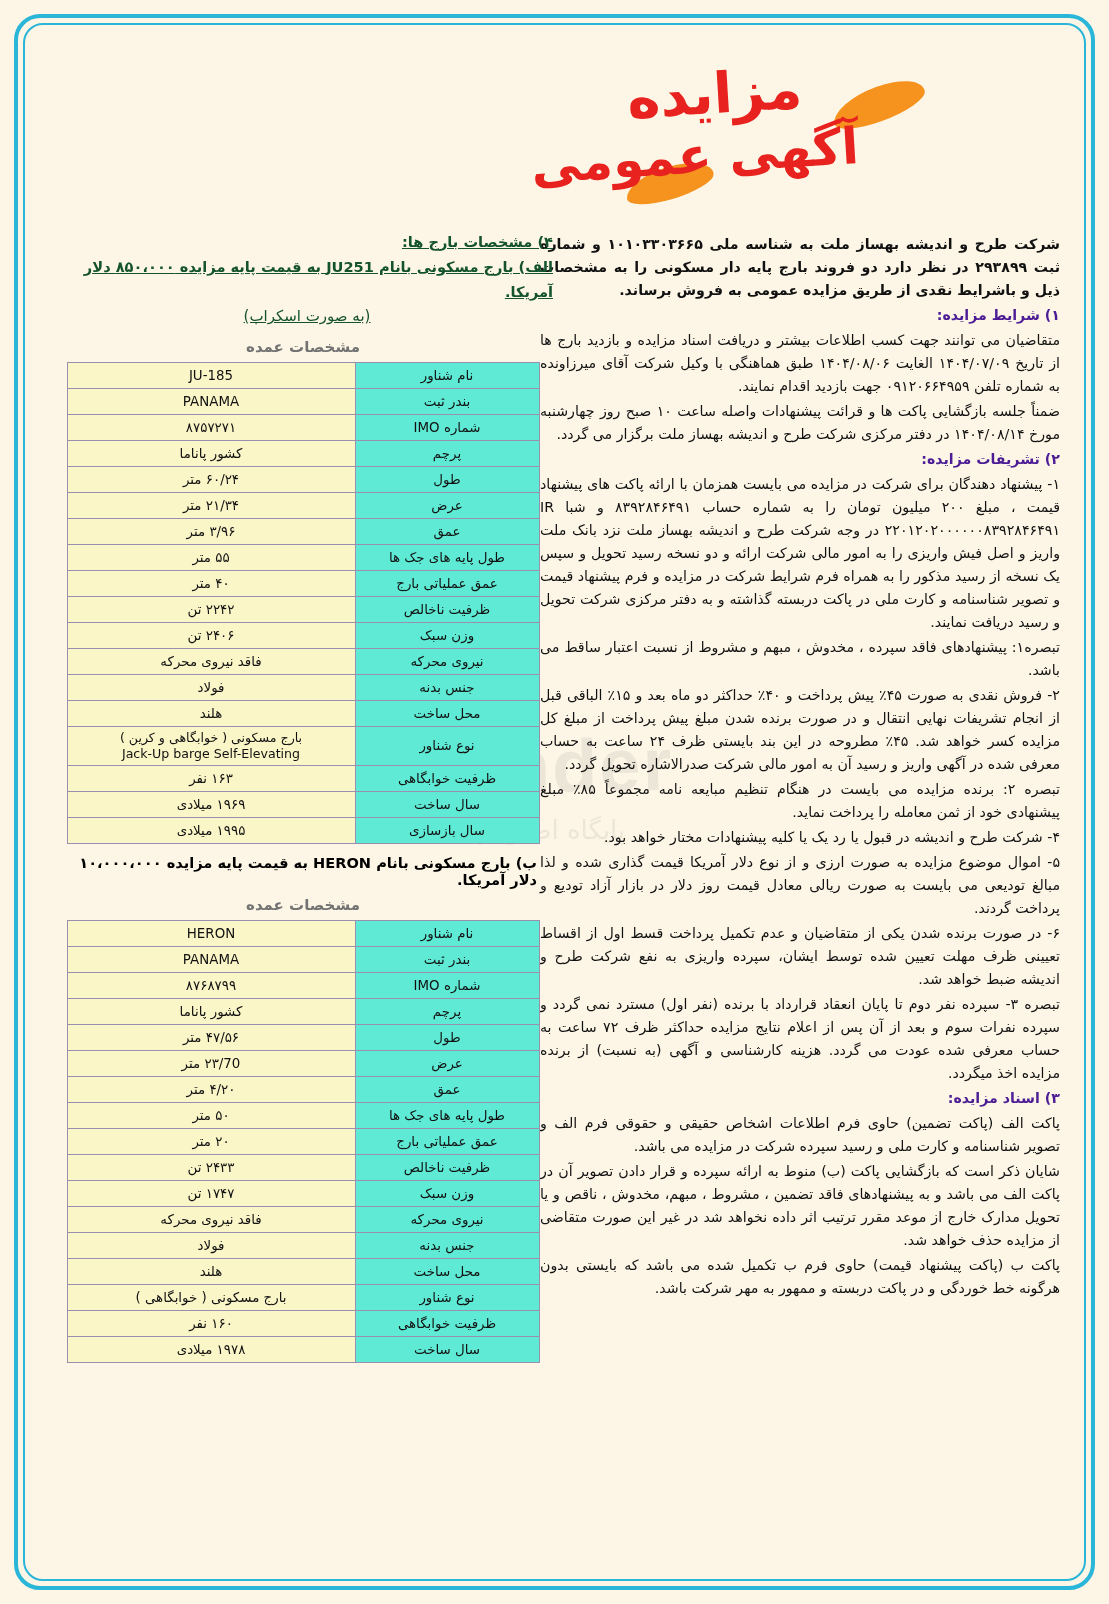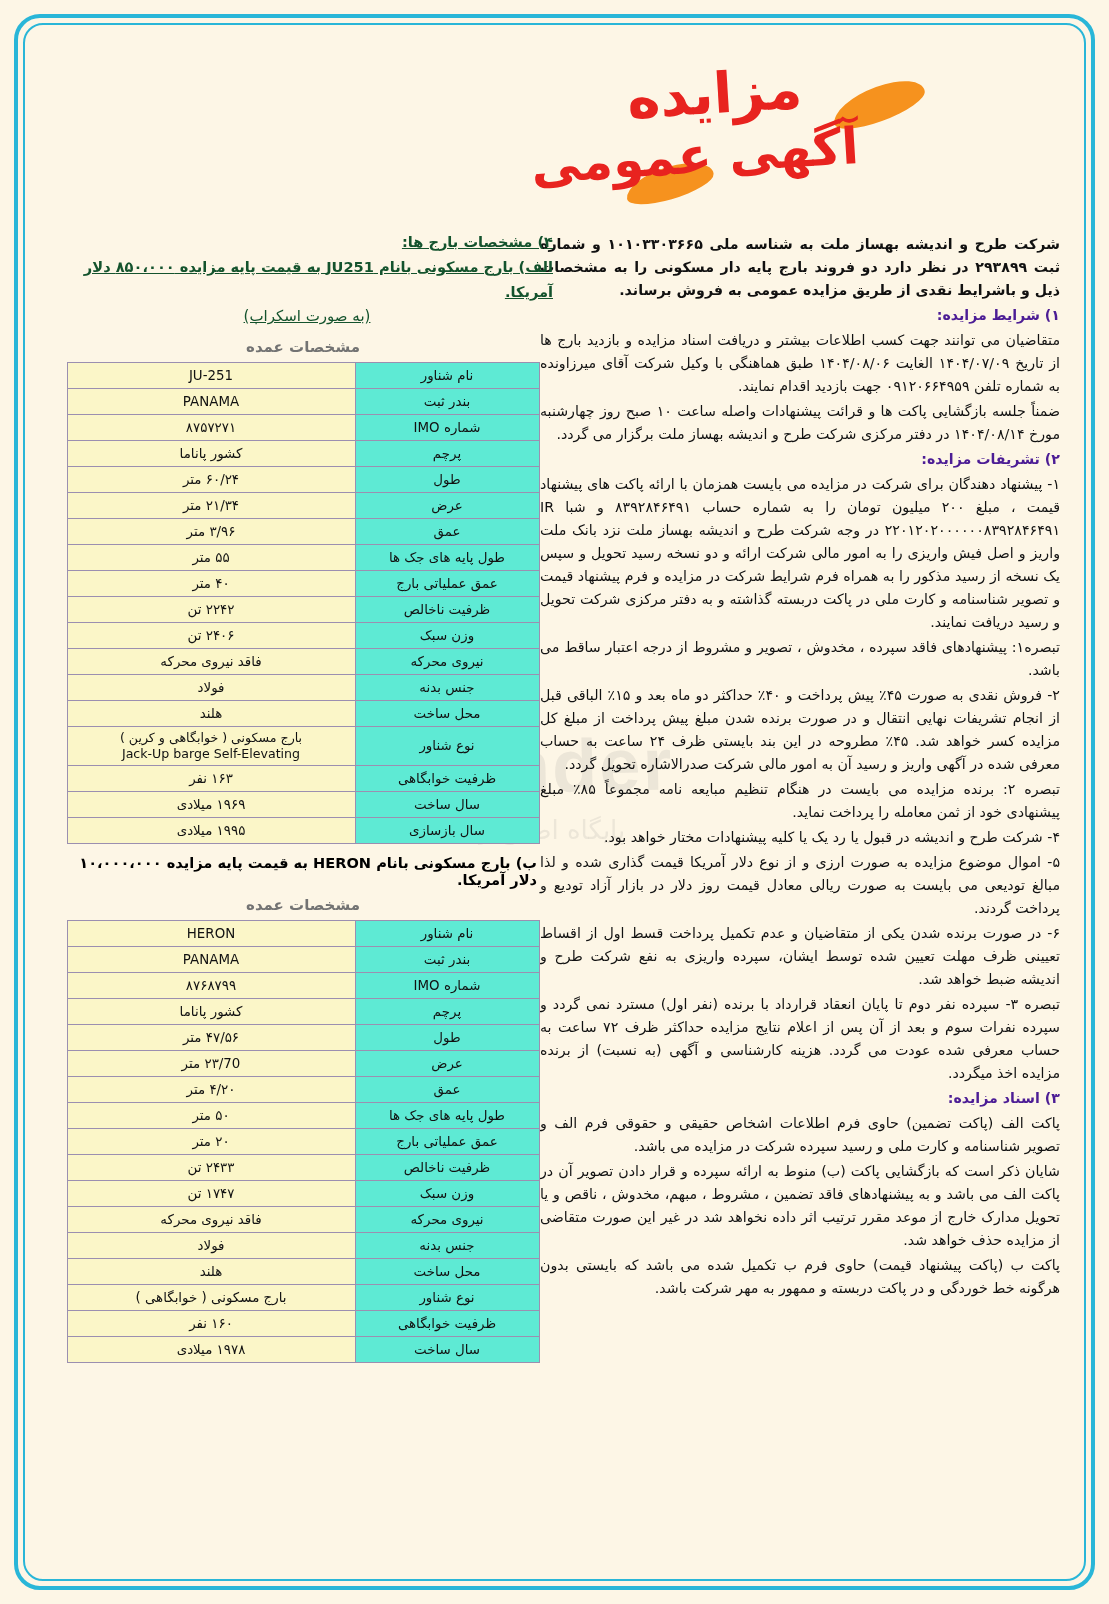--- a/index.html
+++ b/index.html
@@ -204,21 +204,21 @@
       <div class="watermark">Fidatender</div>
       <div class="watermark2">پایگاه اطلاع رسانی مناقصات</div>
 
       <div class="col-right">
         <p class="bold">شرکت طرح و اندیشه بهساز ملت به شناسه ملی ۱۰۱۰۳۳۰۳۶۶۵ و شماره ثبت ۲۹۳۸۹۹ در نظر دارد دو فروند بارج پایه دار مسکونی را به مشخصات ذیل و باشرایط نقدی از طریق مزایده عمومی به فروش برساند.</p>
         <p class="sec-head">۱) شرایط مزایده:</p>
         <p>متقاضیان می توانند جهت کسب اطلاعات بیشتر و دریافت اسناد مزایده و بازدید بارج ها از تاریخ ۱۴۰۴/۰۷/۰۹ الغایت ۱۴۰۴/۰۸/۰۶ طبق هماهنگی با وکیل شرکت آقای میرزاونده به شماره تلفن ۰۹۱۲۰۶۶۴۹۵۹ جهت بازدید اقدام نمایند.</p>
         <p>ضمناً جلسه بازگشایی پاکت ها و قرائت پیشنهادات واصله ساعت ۱۰ صبح روز چهارشنبه مورخ ۱۴۰۴/۰۸/۱۴ در دفتر مرکزی شرکت طرح و اندیشه بهساز ملت برگزار می گردد.</p>
         <p class="sec-head">۲) تشریفات مزایده:</p>
         <p>۱- پیشنهاد دهندگان برای شرکت در مزایده می بایست همزمان با ارائه پاکت های پیشنهاد قیمت ، مبلغ ۲۰۰ میلیون تومان را به شماره حساب ۸۳۹۲۸۴۶۴۹۱ و شبا IR ۲۲۰۱۲۰۲۰۰۰۰۰۰۸۳۹۲۸۴۶۴۹۱ در وجه شرکت طرح و اندیشه بهساز ملت نزد بانک ملت واریز و اصل فیش واریزی را به امور مالی شرکت ارائه و دو نسخه رسید تحویل و سپس یک نسخه از رسید مذکور را به همراه فرم شرایط شرکت در مزایده و فرم پیشنهاد قیمت و تصویر شناسنامه و کارت ملی در پاکت دربسته گذاشته و به دفتر مرکزی شرکت تحویل و رسید دریافت نمایند.</p>
-        <p>تبصره۱: پیشنهادهای فاقد سپرده ، مخدوش ، تصویر و مشروط از درجه اعتبار ساقط می باشد.</p>
+        <p>تبصره۱: پیشنهادهای فاقد سپرده ، مخدوش ، مبهم و مشروط از نسبت اعتبار ساقط می باشد.</p>
         <p>۲- فروش نقدی به صورت ۴۵٪ پیش پرداخت و ۴۰٪ حداکثر دو ماه بعد و ۱۵٪ الباقی قبل از انجام تشریفات نهایی انتقال و در صورت برنده شدن مبلغ پیش پرداخت از مبلغ کل مزایده کسر خواهد شد. ۴۵٪ مطروحه در این بند بایستی ظرف ۲۴ ساعت به حساب معرفی شده در آگهی واریز و رسید آن به امور مالی شرکت صدرالاشاره تحویل گردد.</p>
         <p>تبصره ۲: برنده مزایده می بایست در هنگام تنظیم مبایعه نامه مجموعاً ۸۵٪ مبلغ پیشنهادی خود از ثمن معامله را پرداخت نماید.</p>
         <p>۴- شرکت طرح و اندیشه در قبول یا رد یک یا کلیه پیشنهادات مختار خواهد بود.</p>
         <p>۵- اموال موضوع مزایده به صورت ارزی و از نوع دلار آمریکا قیمت گذاری شده و لذا مبالغ تودیعی می بایست به صورت ریالی معادل قیمت روز دلار در بازار آزاد تودیع و پرداخت گردند.</p>
         <p>۶- در صورت برنده شدن یکی از متقاضیان و عدم تکمیل پرداخت قسط اول از اقساط تعیینی ظرف مهلت تعیین شده توسط ایشان، سپرده واریزی به نفع شرکت طرح و اندیشه ضبط خواهد شد.</p>
         <p>تبصره ۳- سپرده نفر دوم تا پایان انعقاد قرارداد با برنده (نفر اول) مسترد نمی گردد و سپرده نفرات سوم و بعد از آن پس از اعلام نتایج مزایده حداکثر ظرف ۷۲ ساعت به حساب معرفی شده عودت می گردد. هزینه کارشناسی و آگهی (به نسبت) از برنده مزایده اخذ میگردد.</p>
         <p class="sec-head">۳) اسناد مزایده:</p>
         <p>پاکت الف (پاکت تضمین) حاوی فرم اطلاعات اشخاص حقیقی و حقوقی فرم الف و تصویر شناسنامه و کارت ملی و رسید سپرده شرکت در مزایده می باشد.</p>
         <p>شایان ذکر است که بازگشایی پاکت (ب) منوط به ارائه سپرده و قرار دادن تصویر آن در پاکت الف می باشد و به پیشنهادهای فاقد تضمین ، مشروط ، مبهم، مخدوش ، ناقص و یا تحویل مدارک خارج از موعد مقرر ترتیب اثر داده نخواهد شد در غیر این صورت متقاضی از مزایده حذف خواهد شد.</p>
         <p>پاکت ب (پاکت پیشنهاد قیمت) حاوی فرم ب تکمیل شده می باشد که بایستی بدون هرگونه خط خوردگی و در پاکت دربسته و ممهور به مهر شرکت باشد.</p>
@@ -228,21 +228,21 @@
         <div class="lead">
           <span>۴) مشخصات بارج ها:</span><br>
           <span>الف) بارج مسکونی بانام JU251 به قیمت پایه مزایده ۸۵۰،۰۰۰ دلار آمریکا.</span>
           <span class="sub">(به صورت اسکراپ)</span>
         </div>
         <div class="cap">مشخصات عمده</div>
         <table class="spec">
           <tbody>
               <tr>
                 <td class="lbl">نام شناور</td>
-                <td class="val">JU-251</td>
+                <td class="val">JU-185</td>
               </tr>
               <tr>
                 <td class="lbl">بندر ثبت</td>
                 <td class="val">PANAMA</td>
               </tr>
               <tr>
                 <td class="lbl">شماره IMO</td>
                 <td class="val">۸۷۵۷۲۷۱</td>
               </tr>
               <tr>

